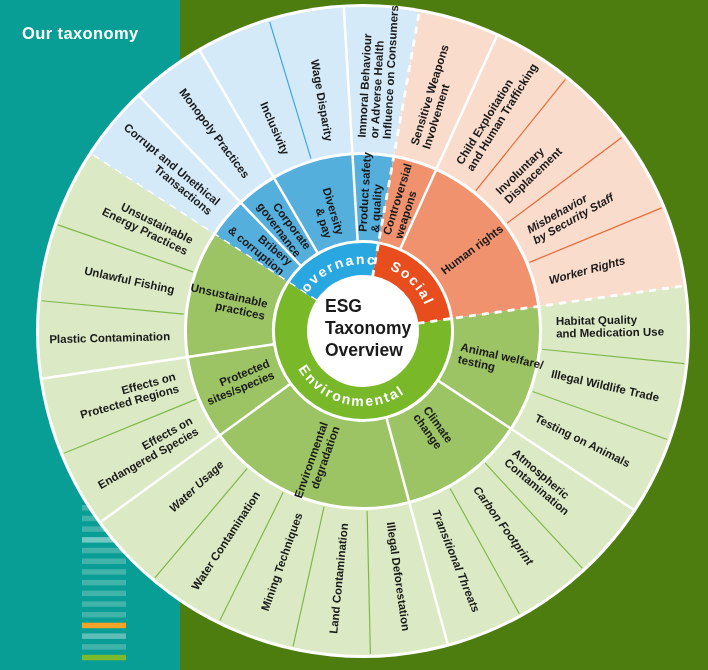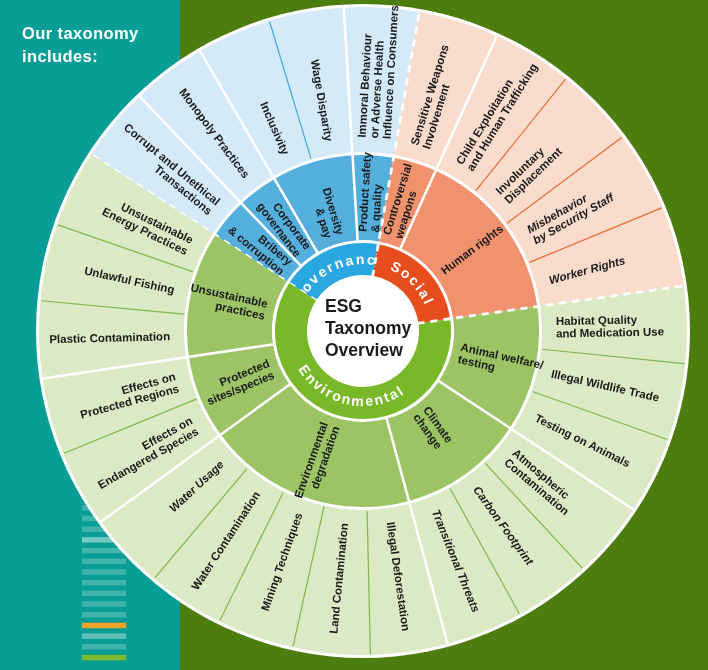--- a/index.html
+++ b/index.html
@@ -12,21 +12,20 @@
   .seclbl{fill:#ffffff;font-family:"Liberation Sans", sans-serif;font-weight:bold;
          font-size:14px;letter-spacing:2px;}
   .ctr{fill:#1a1a1a;font-family:"Liberation Sans", sans-serif;font-weight:bold;font-size:17.5px;}
 </style>
 </head>
 <body>
 
 <div class="stage">
   <div class="sidebar-heading">
     <div>Our taxonomy</div>
-    <div>includes:</div>
   </div>
   <svg id="sunburst" width="708" height="670" viewBox="0 0 708 670" xmlns="http://www.w3.org/2000/svg">
       <rect x="0" y="0" width="180" height="670" fill="#089D95"></rect>
       <rect x="82" y="505.0" width="44" height="5.5" fill="#41B3AB"></rect>
       <rect x="82" y="515.7" width="44" height="5.5" fill="#41B3AB"></rect>
       <rect x="82" y="526.4" width="44" height="5.5" fill="#41B3AB"></rect>
       <rect x="82" y="537.1" width="44" height="5.5" fill="#73C8C1"></rect>
       <rect x="82" y="547.8" width="44" height="5.5" fill="#41B3AB"></rect>
       <rect x="82" y="558.5" width="44" height="5.5" fill="#41B3AB"></rect>
       <rect x="82" y="569.2" width="44" height="5.5" fill="#41B3AB"></rect>

